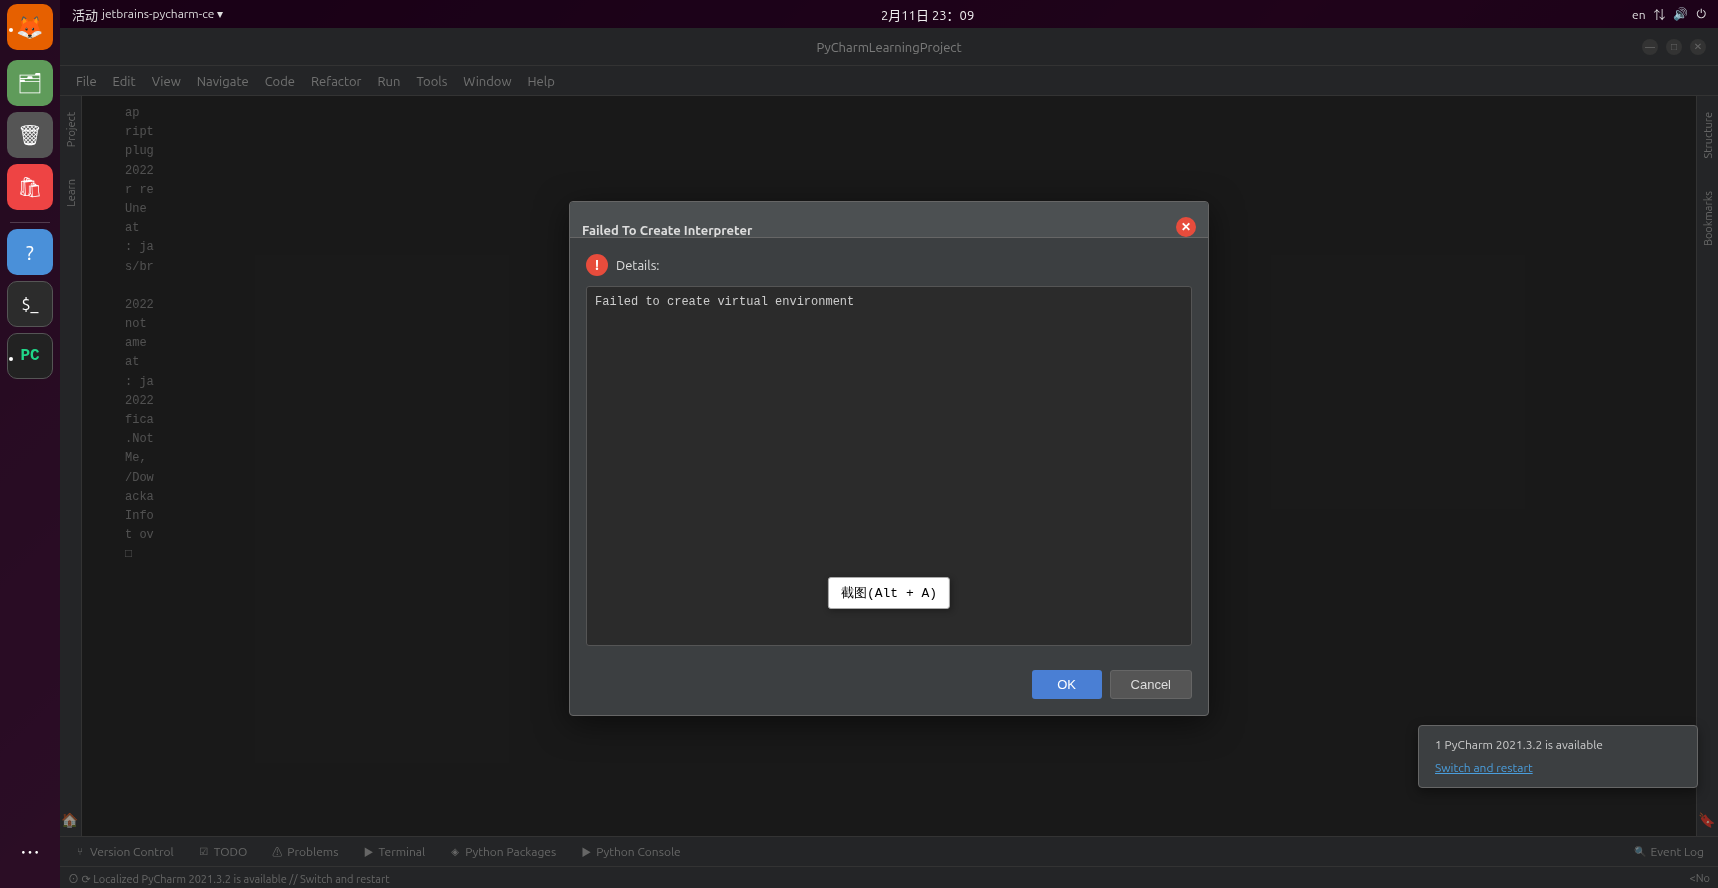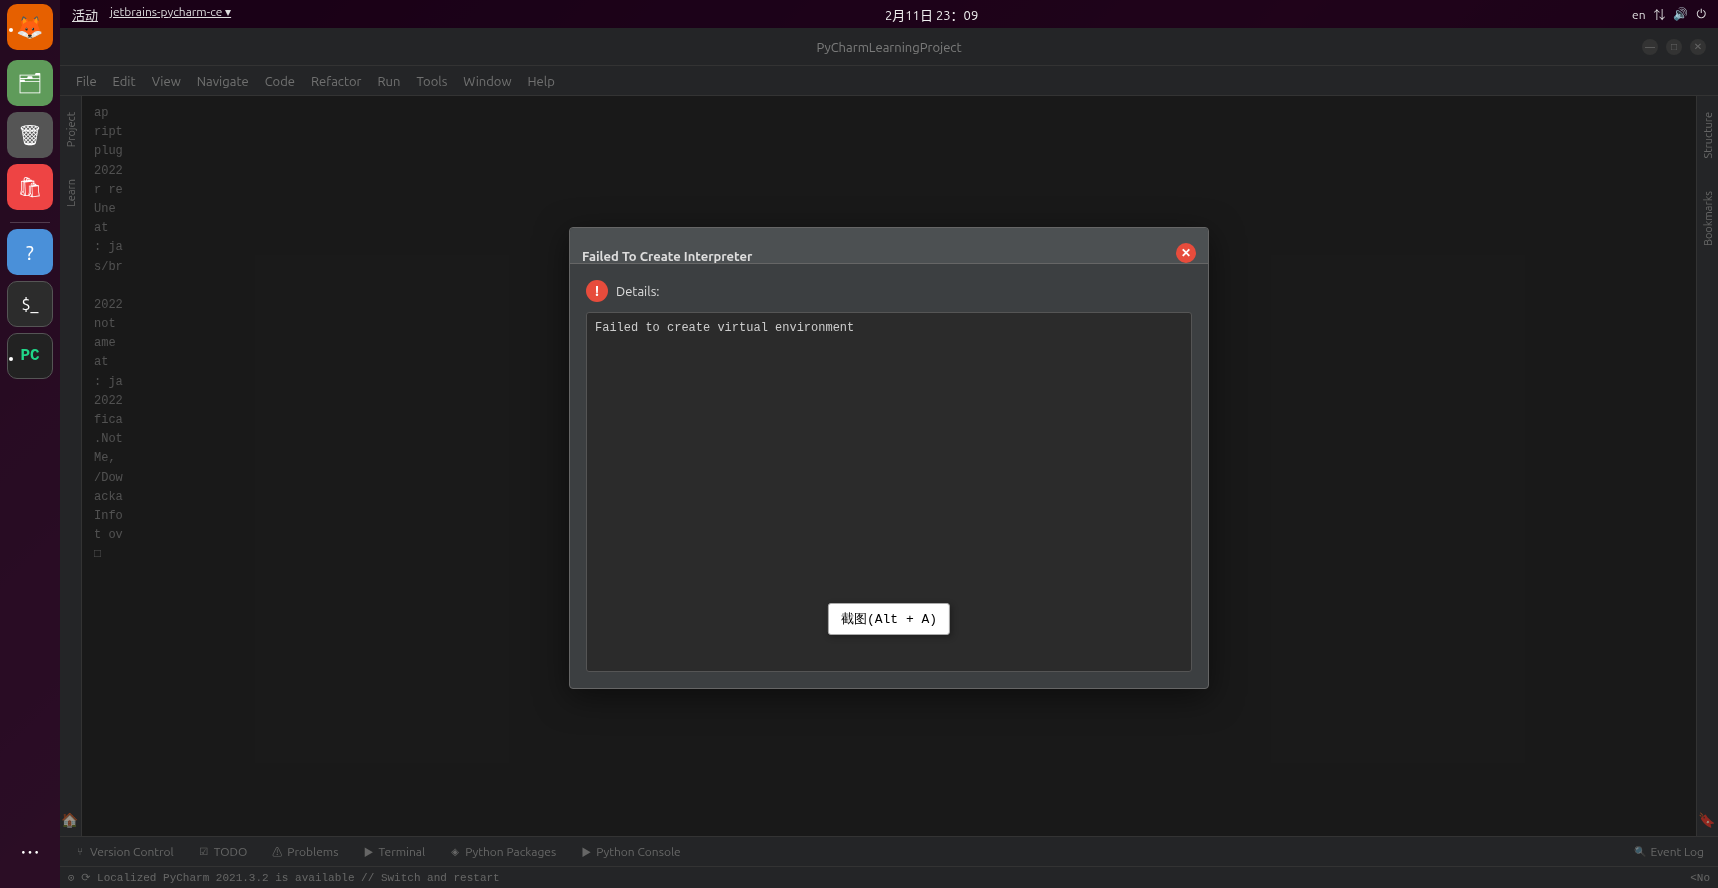--- a/index.html
+++ b/index.html
@@ -83,21 +83,21 @@
       height: 28px;
       background: rgba(20,0,20,0.9);
       display: flex;
       align-items: center;
       justify-content: space-between;
       padding: 0 12px;
       z-index: 200;
       font-size: 13px;
       color: #ddd;
     }
-    .topbar-left { display: flex; gap: 12px; text-decoration: underline; }
+    .topbar-left { display: flex; align-items: center; gap: 4px; }
     .topbar-center { font-size: 13px; color: #eee; }
     .topbar-right { display: flex; align-items: center; gap: 8px; font-size: 12px; }
 
     
     .pycharm-window {
       position: absolute;
       left: 60px;
       top: 28px;
       right: 0;
       bottom: 0;
@@ -192,20 +192,21 @@
       cursor: pointer;
       white-space: nowrap;
     }
 
     
     .code-area {
       flex: 1;
       background: #2b2b2b;
       overflow: hidden;
       position: relative;
+      padding-left: 31px;
     }
     .code-content {
       padding: 8px 12px;
       font-family: 'Courier New', monospace;
       font-size: 12px;
       color: #888;
       line-height: 1.6;
       white-space: pre;
     }
 
@@ -255,21 +256,20 @@
       height: 22px;
       background: #3c3f41;
       display: flex;
       align-items: center;
       padding: 0 8px;
       border-top: 1px solid #555;
       flex-shrink: 0;
       font-size: 11px;
       color: #aaa;
       justify-content: space-between;
-      font-family: Liberation Mono, monospace;
     }
 
     
     .modal-overlay {
       position: absolute;
       inset: 0;
       background: rgba(0,0,0,0.4);
       display: flex;
       align-items: center;
       justify-content: center;
@@ -585,20 +585,24 @@
     </div>
   </div>
 
   <div class="status-bar">
     <span style="font-size:11px;">⊙ ⟳ Localized PyCharm 2021.3.2 is available // Switch and restart</span>
     <span style="font-size:11px;">&lt;No </span>
   </div>
 
   <div class="modal-overlay">
 
+    <div class="update-notification" style="position:absolute;right:20px;bottom:100px;">
+      <div class="update-text">1 PyCharm 2021.3.2 is available</div>
+      <span class="update-link">Switch and restart</span>
+    </div>
 
     <div class="dialog">
 
       <div class="dialog-titlebar">
         <span class="dialog-title">Failed To Create Interpreter</span>
         <button class="dialog-close-btn">✕</button>
       </div>
 
       <div class="dialog-body">
 
@@ -610,17 +614,21 @@
         <div class="error-textarea">
           <span>Failed to create virtual environment</span>
           
           <div class="screenshot-tooltip">
             <span>截图(Alt + A)</span>
           </div>
         </div>
 
       </div>
 
+      <div class="dialog-footer">
+        <button class="btn-ok">OK</button>
+        <button class="btn-cancel">Cancel</button>
+      </div>
 
     </div>
   </div>
 
 </div>
 
 </body></html>

